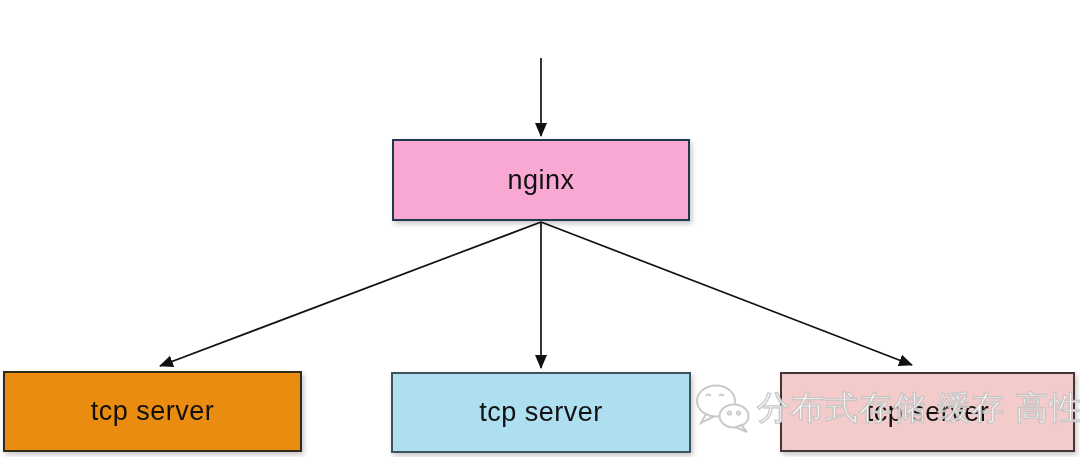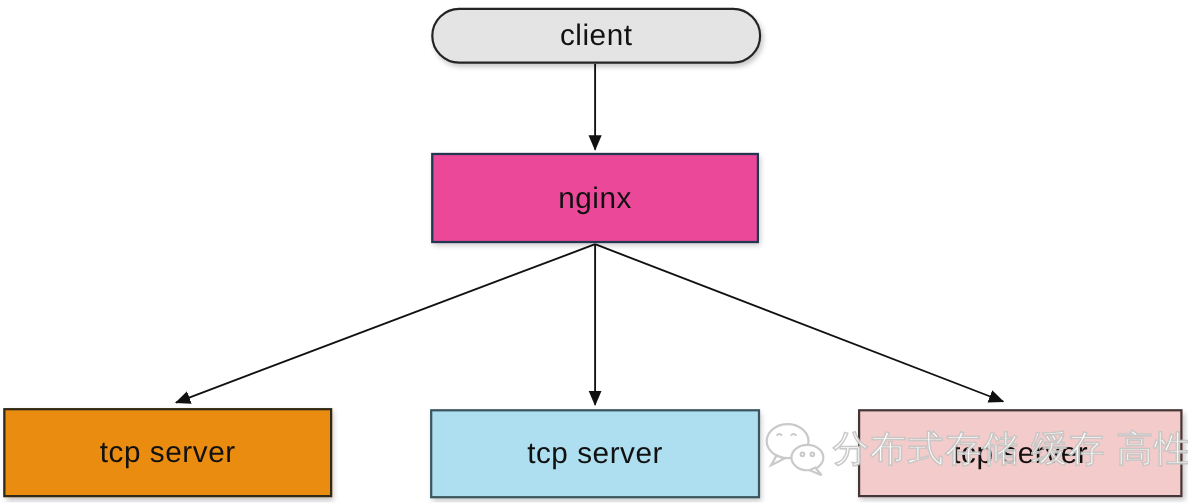--- a/index.html
+++ b/index.html
@@ -84,25 +84,22 @@
       <marker id="arrowhead" markerUnits="userSpaceOnUse" markerWidth="16" markerHeight="14" refX="13" refY="6" orient="auto">
         <path d="M0,0 L14,6 L0,12 Z" fill="#111111"></path>
       </marker>
     </defs>
     <line x1="541" y1="58" x2="541" y2="136" stroke-width="1.7" marker-end="url(#arrowhead)" stroke="#111111"></line>
     <line x1="541" y1="222" x2="160" y2="366" stroke-width="1.7" marker-end="url(#arrowhead)" stroke="#111111"></line>
     <line x1="541" y1="222" x2="541" y2="368" stroke-width="1.7" marker-end="url(#arrowhead)" stroke="#111111"></line>
     <line x1="541" y1="222" x2="912" y2="365" stroke-width="1.7" marker-end="url(#arrowhead)" stroke="#111111"></line>
   </svg>
 
-  <div class="node node-client" style="background: rgb(228, 228, 228); border-color: rgb(36, 36, 36);">
-    <span>client</span>
-  </div>
 
-  <div class="node node-nginx" style="background: #ec4899; border-color: rgb(31, 58, 80);">
+  <div class="node node-nginx" style="background: #f9a8d4; border-color: rgb(31, 58, 80);">
     <span>nginx</span>
   </div>
 
   <div class="node node-tcp-left" style="background: rgb(234, 140, 16); border-color: rgb(47, 42, 26);">
     <span>tcp server</span>
   </div>
 
   <div class="node node-tcp-middle" style="background: rgb(173, 223, 240); border-color: rgb(62, 84, 92);">
     <span>tcp server</span>
   </div>

